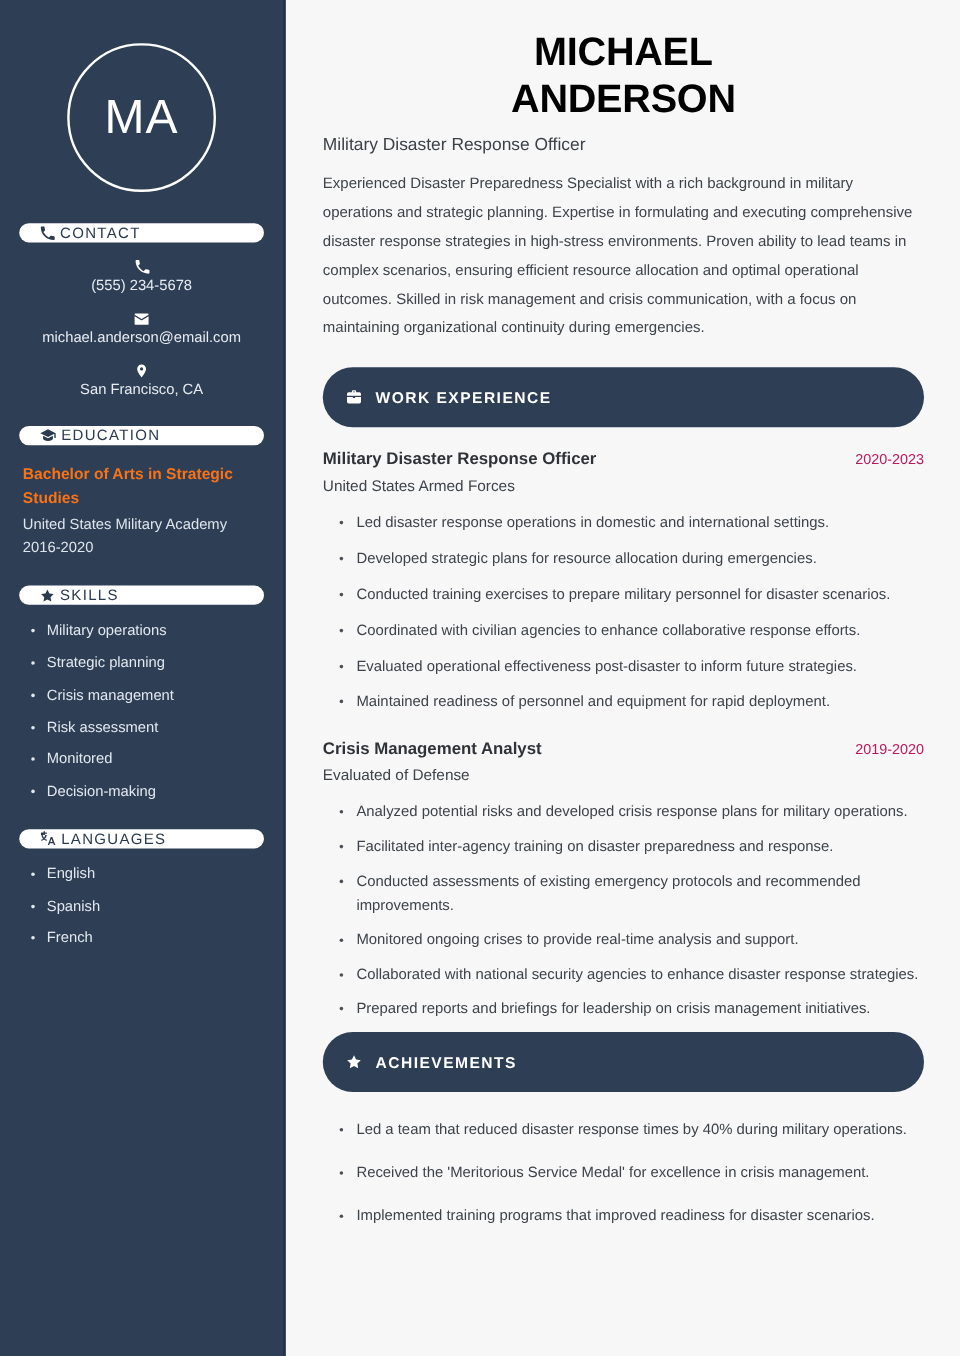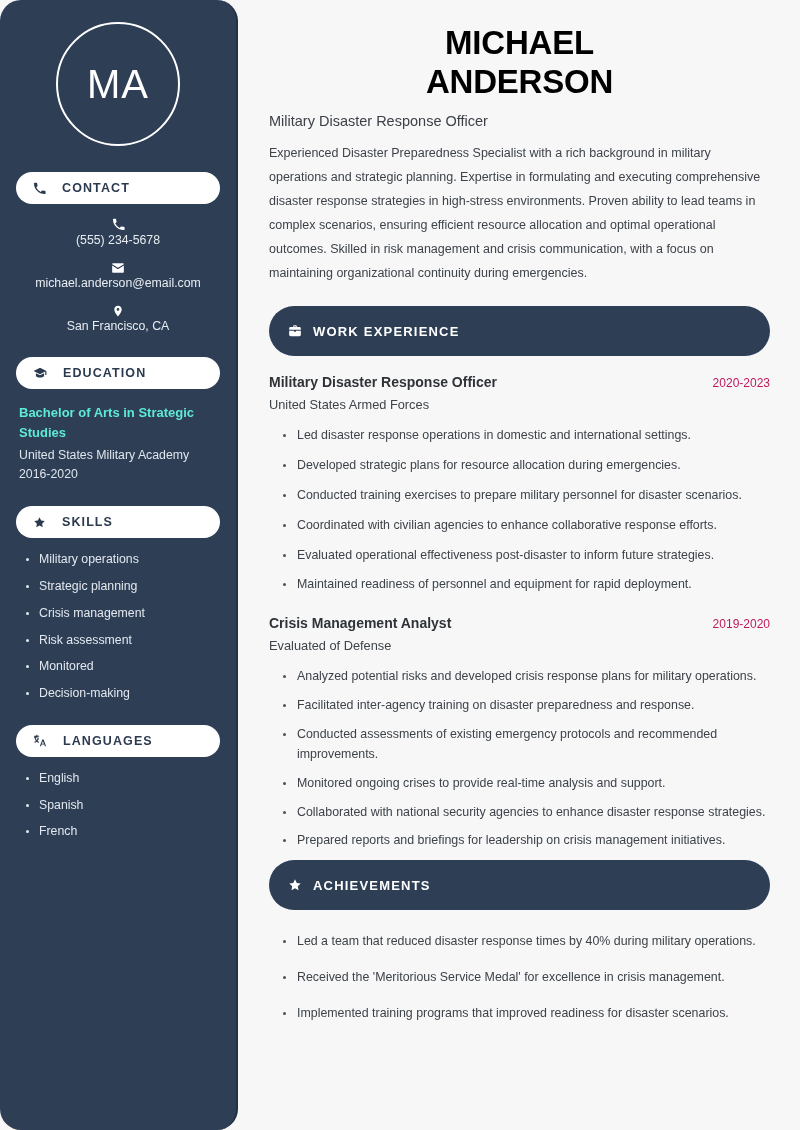--- a/index.html
+++ b/index.html
@@ -20,23 +20,22 @@
     display: flex;
     overflow: hidden;
   }
 
   
   .sidebar {
     width: 238px;
     flex: 0 0 238px;
     background: #2d3e55;
     border-right: 2px solid #223043;
-    padding: 0 16px;
+    padding: 14px 16px;
     color: #ffffff;
-    border-radius: 21px;
   }
 
   .avatar-wrap {
     display: flex;
     justify-content: center;
     padding-top: 22px;
     padding-bottom: 26px;
   }
   .avatar {
     width: 124px;
@@ -50,27 +49,27 @@
     font-weight: 400;
     letter-spacing: 1px;
     color: #ffffff;
   }
 
   
   .side-pill {
     background: #ffffff;
     color: #2b3a4f;
     border-radius: 999px;
-    height: 32px;
+    height: 16px;
     display: flex;
     align-items: center;
-    gap: 16px;
+    gap: 4px;
     padding: 0 17px;
     font-size: 12.5px;
-    font-weight: bold;
+    font-weight: normal;
     letter-spacing: 1.1px;
     margin-bottom: 14px;
   }
   .side-pill .ico { display: flex; align-items: center; }
   .side-pill svg { display: block; }
 
   .contact-list { padding: 0 3px; margin-bottom: 24px; }
   .contact-row {
     display: flex;
     align-items: center;
@@ -85,21 +84,21 @@
     width: 15px;
     display: flex;
     justify-content: center;
     flex: 0 0 15px;
   }
 
   .edu-block { padding: 0 3px; margin-bottom: 22px; }
   .edu-degree {
     font-size: 13px;
     font-weight: bold;
-    color: #5eead4;
+    color: #f97316;
     line-height: 1.5;
     margin-bottom: 4px;
   }
   .edu-school {
     font-size: 12.3px;
     color: #dfe5ec;
     line-height: 1.55;
   }
   .edu-years {
     font-size: 12.3px;

